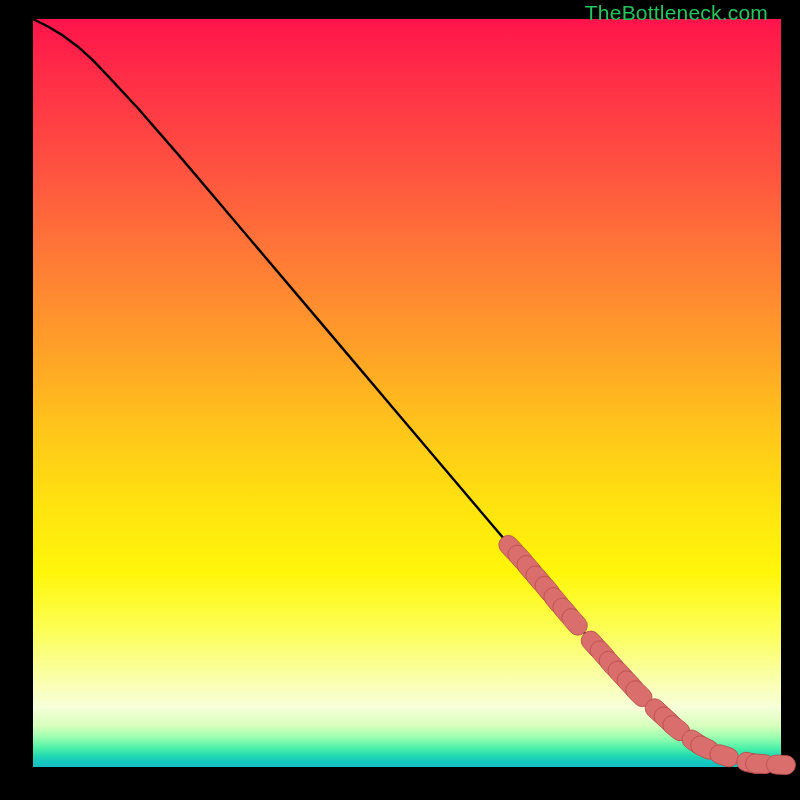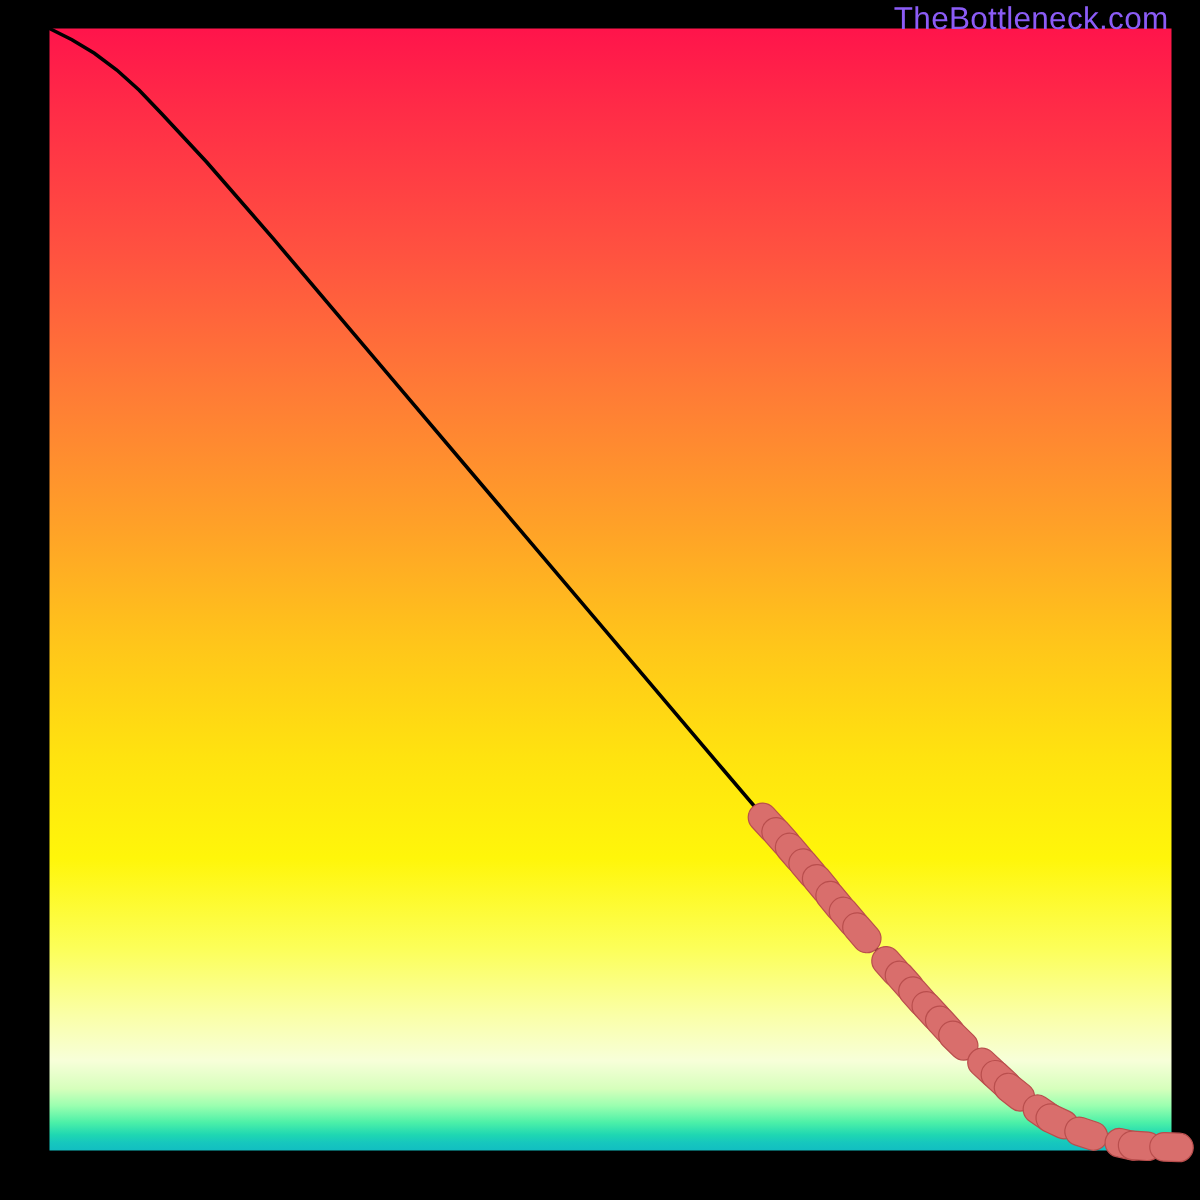--- a/index.html
+++ b/index.html
@@ -41,25 +41,25 @@
       #9bffb0 96%,
       #4cf0a8 97.5%,
       #1fd7b2 98.6%,
       #16c7be 99.3%,
       #12bec1 100%
     );
   }
   .watermark {
     position: absolute;
     top: 1px;
-    right: 21px;
+    right: 32px;
     font-family: Arial, Helvetica, sans-serif;
     font-size: 21px;
     font-weight: 400;
-    color: #8b5cf6;
+    color: #22c55e;
     letter-spacing: 0.2px;
     user-select: none;
   }
   svg.curve {
     position: absolute;
     left: 33px;
     top: 19px;
     width: 748px;
     height: 748px;
     overflow: visible;

